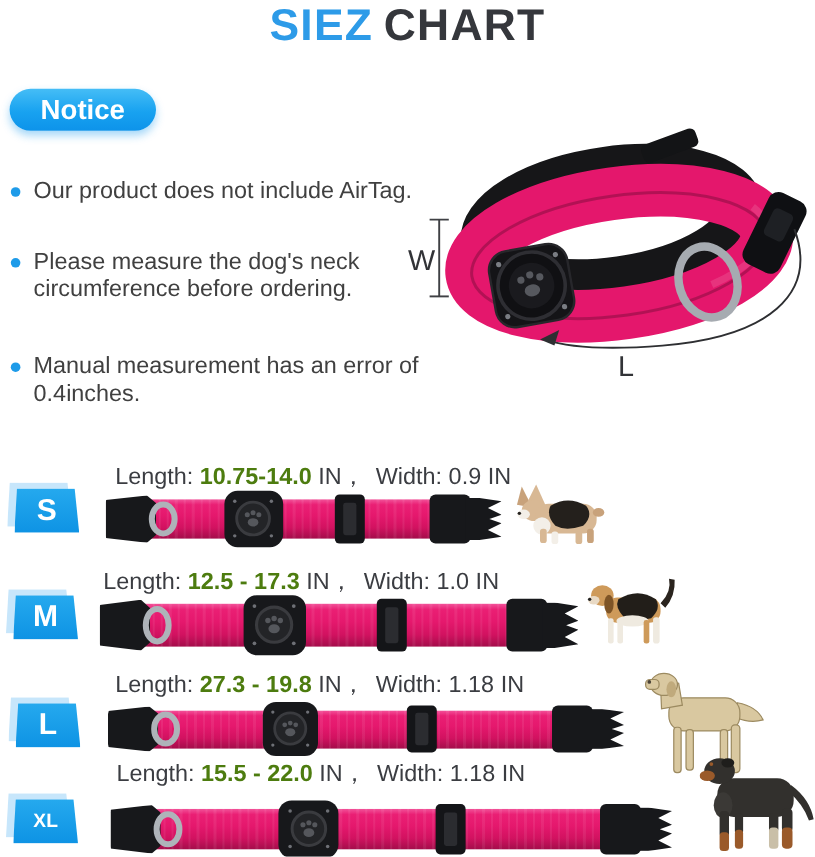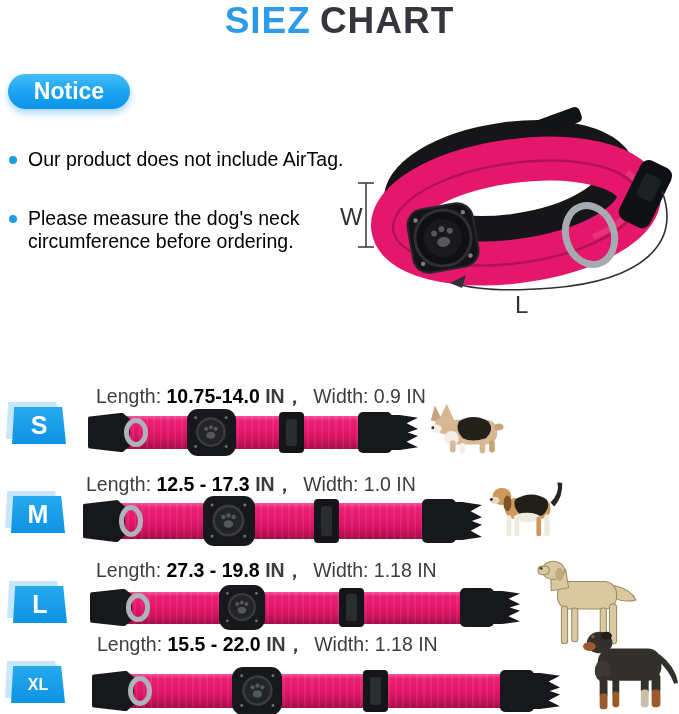--- a/index.html
+++ b/index.html
@@ -11,33 +11,33 @@
   .title .hl{color:#2D9BE8;}
   .title .rest{color:#35373C;margin-left:9px;}
 
   
   .notice-pill{position:absolute;left:8px;top:74px;width:122px;height:35px;border-radius:18px;
     background:linear-gradient(180deg,#45BDF6 0%,#18A2F0 55%,#0D93EA 100%);
     box-shadow:0 4px 7px rgba(27,154,238,.40);
     display:flex;align-items:center;justify-content:center;color:#fff;font-size:23px;font-weight:700;}
 
   .bullets{position:absolute;left:8px;top:148px;width:348px;list-style:none;margin:0;padding:0;}
-  .bullets li{position:relative;padding-left:20px;font-size:19.5px;line-height:23px;color:#000000;}
+  .bullets li{position:relative;padding-left:20px;font-size:19.5px;line-height:23px;color:#404040;}
   .bullets li::before{content:"";position:absolute;left:1px;top:8px;width:8px;height:8px;border-radius:50%;background:#1E9BE9;}
   .bullets li.b1{margin-bottom:36px;}
   .bullets li.b2{margin-bottom:41px;}
 
   
   .hero{position:absolute;left:340px;top:95px;width:339px;height:235px;}
   .hero svg{display:block;}
 
   
   .size-text{position:absolute;font-size:19.5px;font-weight:500;color:#3B3D42;white-space:nowrap;}
-  .size-text .num{color:#000000;font-weight:700;}
-  .size-text .unit{margin-right:9px;font-weight:bold;}
+  .size-text .num{color:#4d7c0f;font-weight:700;}
+  .size-text .unit{margin-right:9px;}
   .row-s  .size-text{left:96px;top:383px;}
   .row-m  .size-text{left:86px;top:471px;}
   .row-l  .size-text{left:96px;top:557px;}
   .row-xl .size-text{left:97px;top:631px;}
 
   .size-badge{position:absolute;width:54px;height:37px;}
   .size-badge .ghost,.size-badge .face{position:absolute;inset:0;clip-path:polygon(4% 0,93% 0,100% 100%,0 100%);}
   .size-badge .ghost{background:#C7E6FB;transform:translate(-6px,-5px);}
   .size-badge .face{background:linear-gradient(180deg,#25A9EE,#0E93E4);display:flex;align-items:center;justify-content:center;
     color:#fff;font-size:25px;font-weight:700;}
@@ -84,20 +84,21 @@
 
   <div class="title">
     <span class="hl">SIEZ</span><span class="rest">CHART</span>
   </div>
 
   <div class="notice-pill">Notice</div>
 
   <ul class="bullets">
     <li class="b1">Our product does not include AirTag.</li>
     <li class="b2">Please measure the dog's neck circumference before ordering.</li>
+    <li class="b3">Manual measurement has an error of 0.4inches.</li>
   </ul>
 
   <div class="hero">
     <svg width="339" height="235" viewBox="0 0 339 235">
 
       <ellipse cx="170" cy="92" rx="108" ry="46" fill="none" stroke="#161618" stroke-width="38" transform="rotate(-8 170 92)"></ellipse>
 
       <ellipse cx="176" cy="116" rx="124" ry="50" fill="none" stroke="#E4176C" stroke-width="44" transform="rotate(-8 176 116)"></ellipse>
       <ellipse cx="176" cy="118" rx="124" ry="50" fill="none" stroke="rgba(0,0,0,0.22)" stroke-width="2.5" transform="rotate(-8 176 118)"></ellipse>
       <ellipse cx="176" cy="112" rx="124" ry="50" fill="none" stroke="rgba(255,255,255,0.12)" stroke-width="6" stroke-dasharray="70 480" transform="rotate(-8 176 112)"></ellipse>

